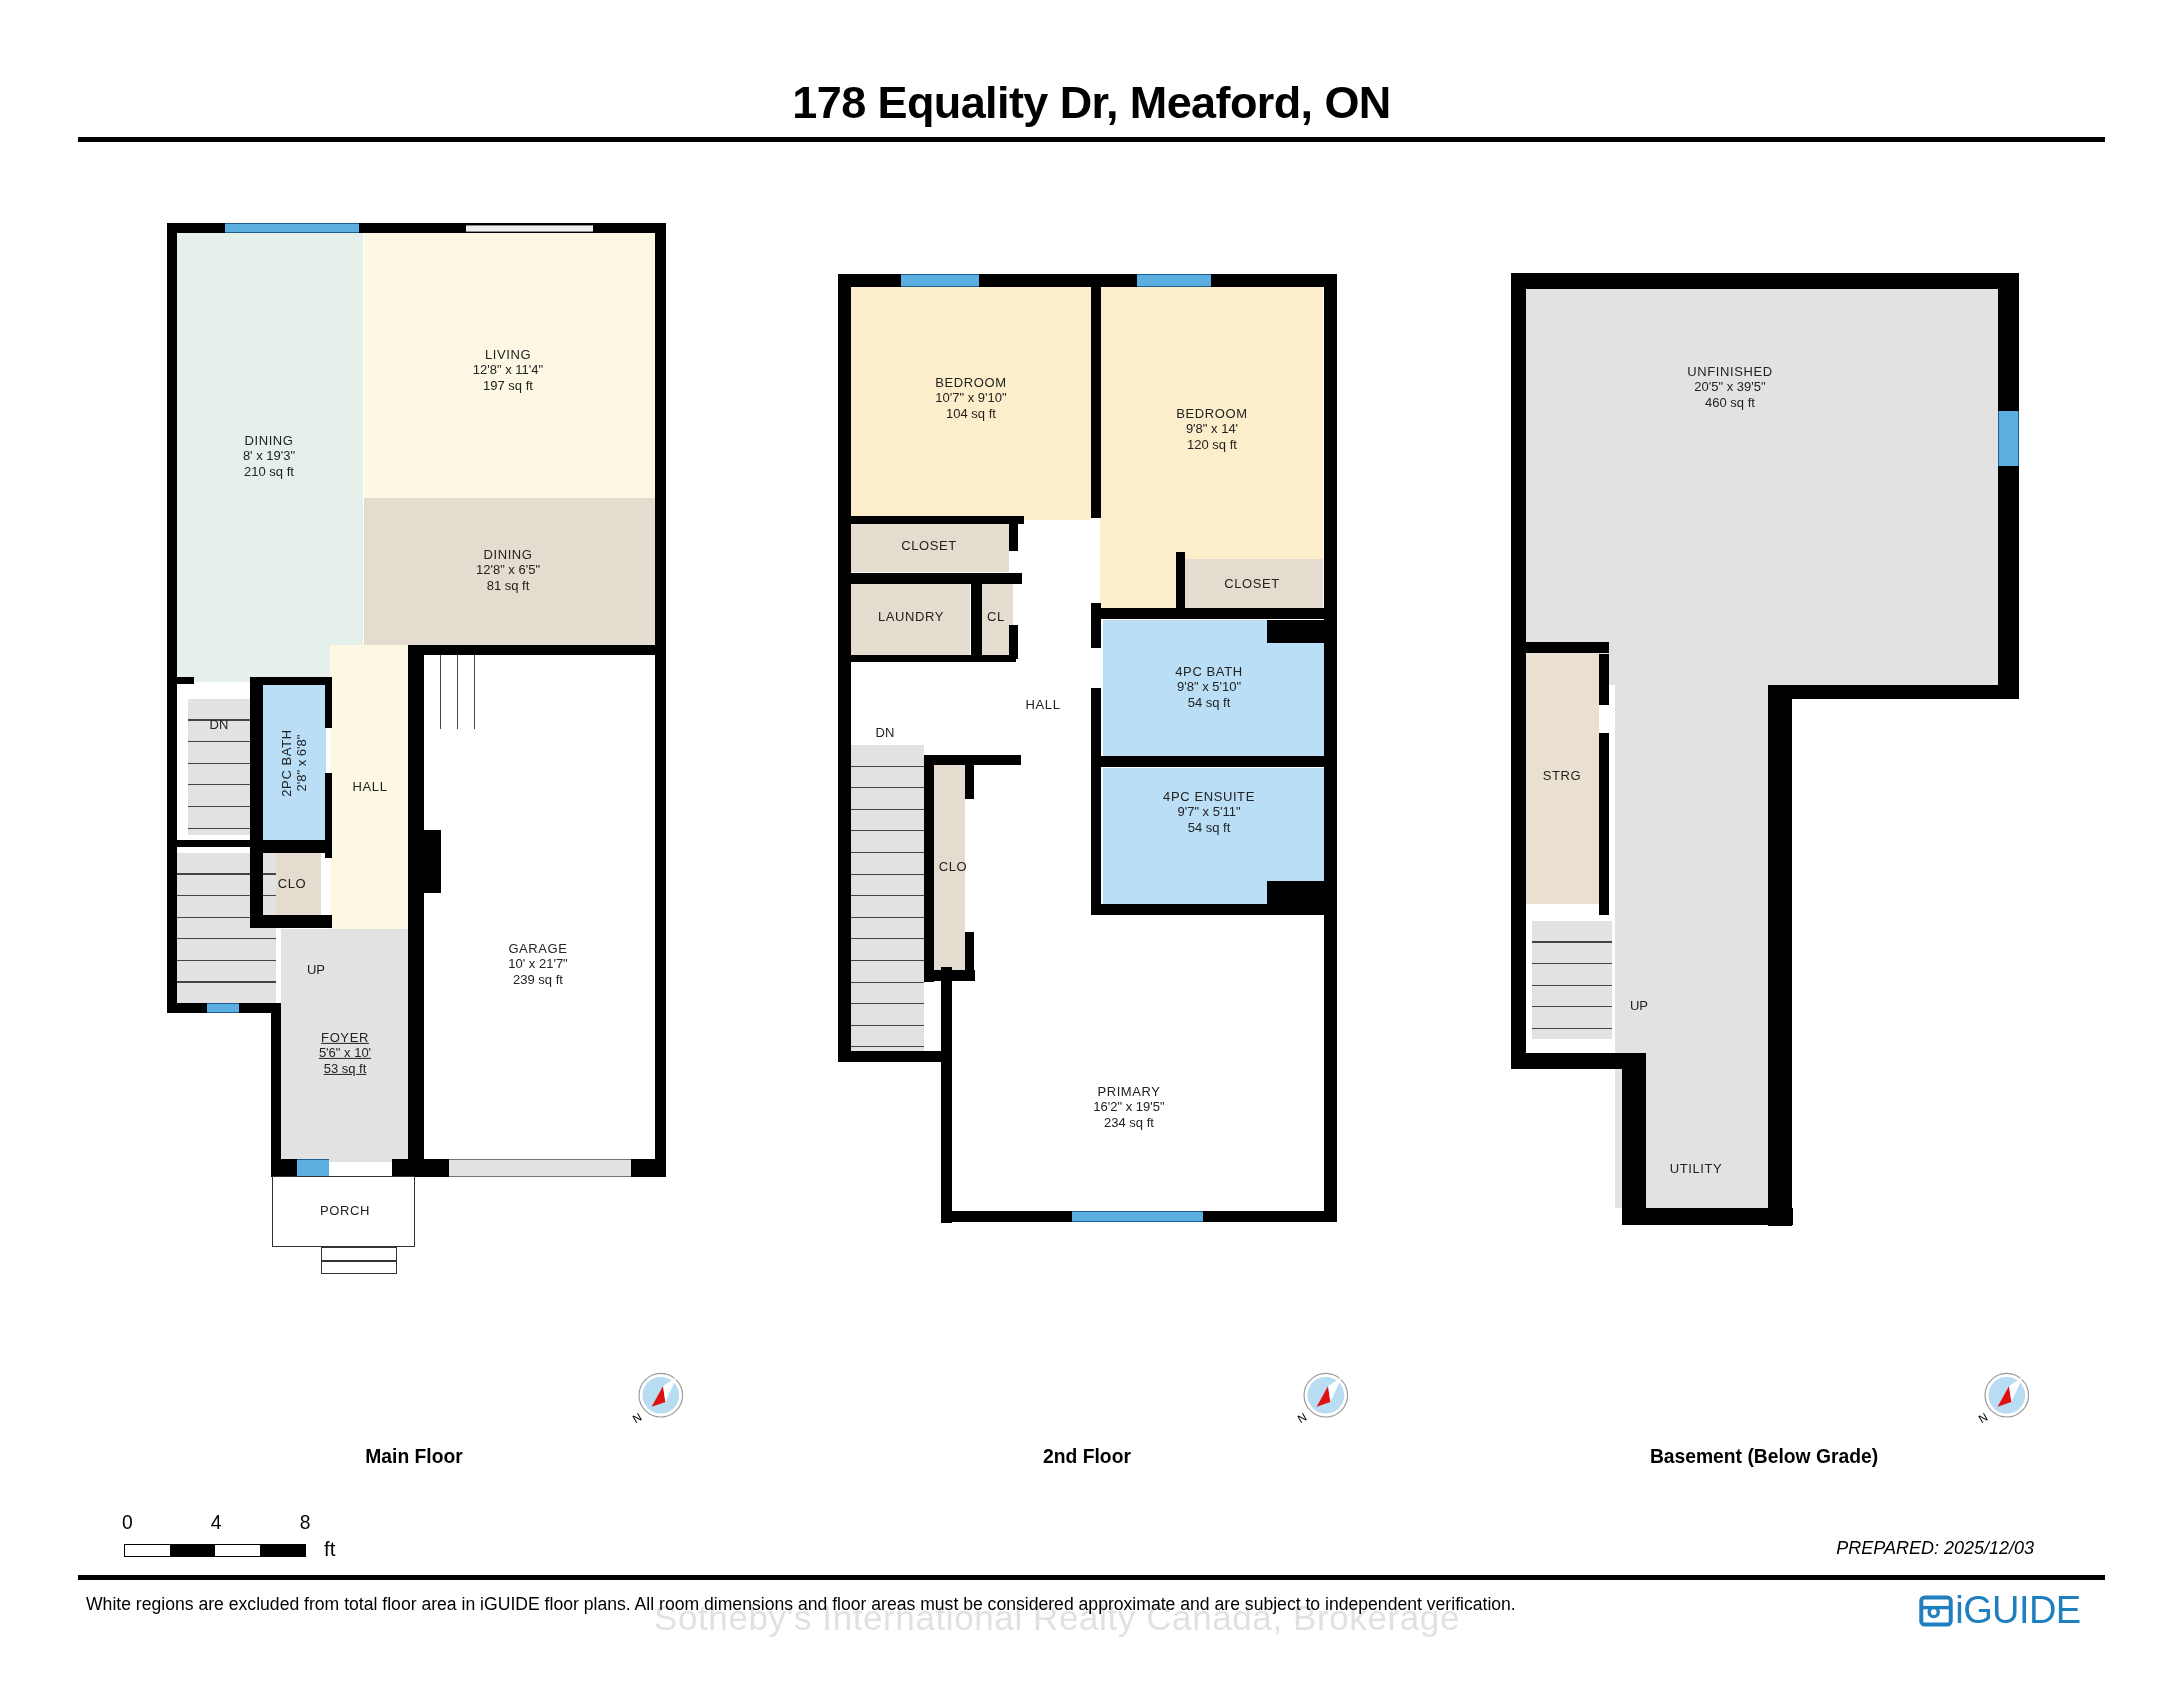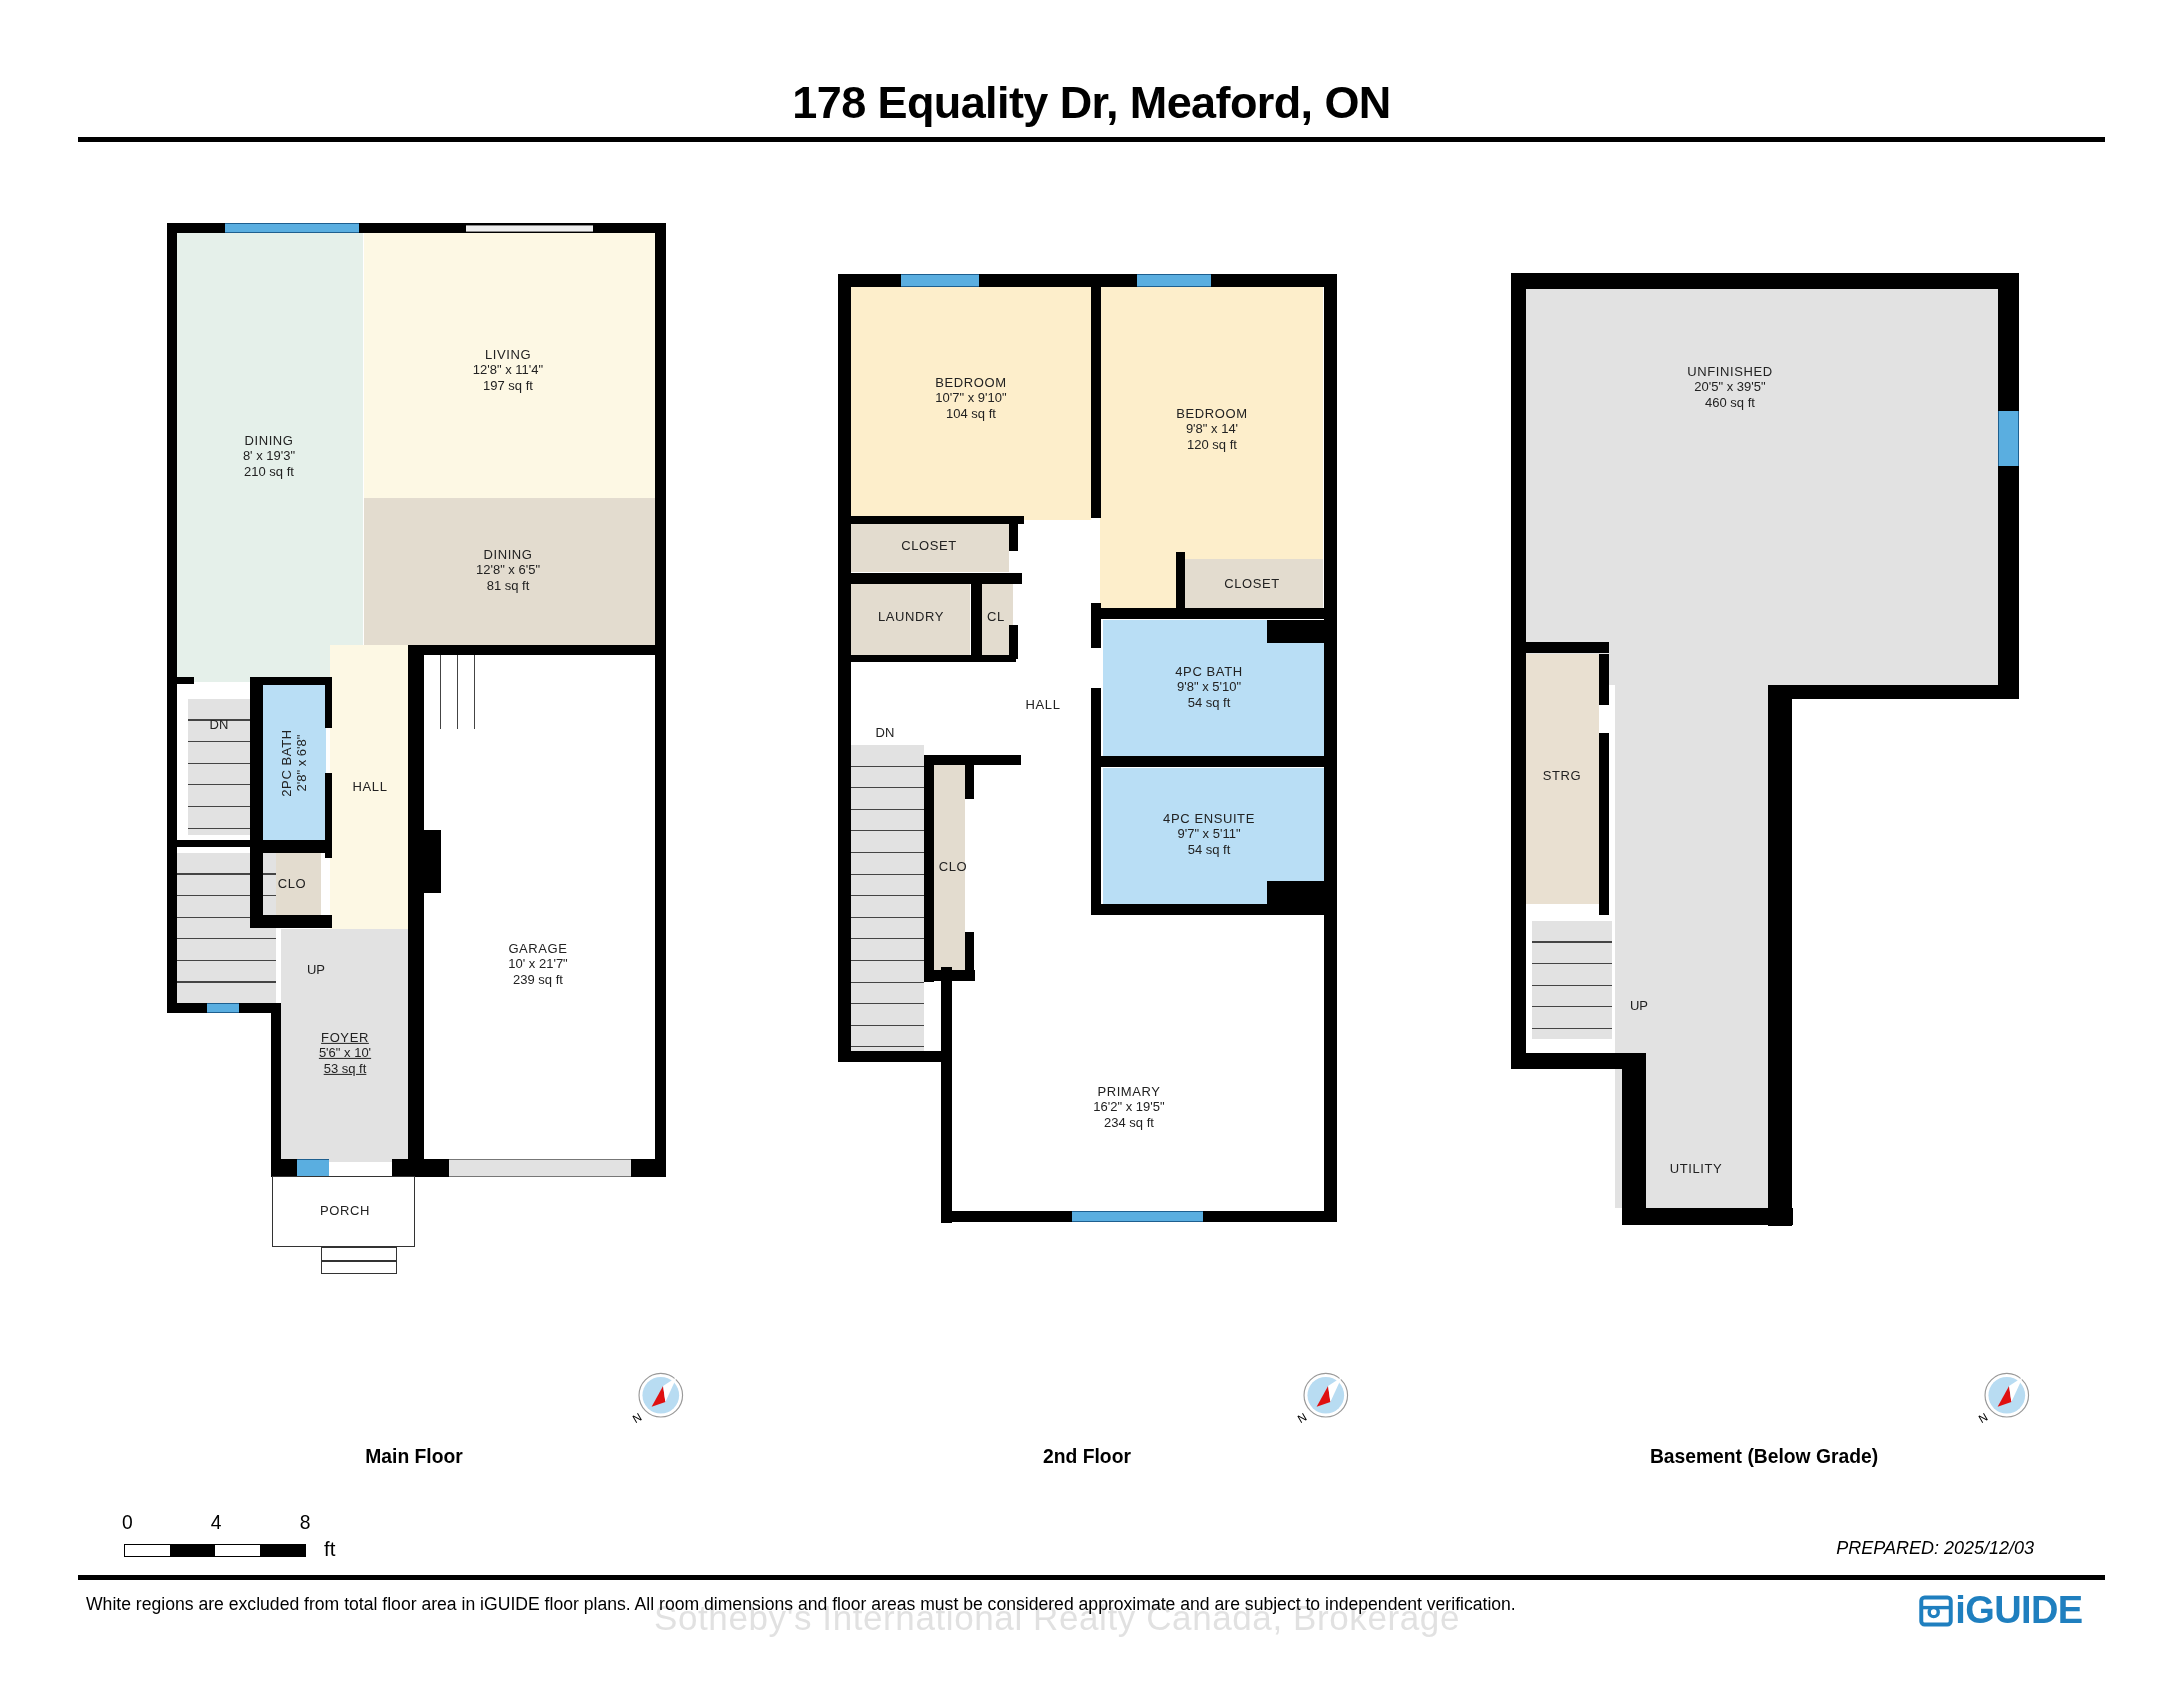--- a/index.html
+++ b/index.html
@@ -13,21 +13,21 @@
   .lbl .nm { letter-spacing:0.6px; }
   .win { position:absolute; background:#5aaee0; border-top:1.7px solid #1e5f8f; border-bottom:1.7px solid #1e5f8f; box-sizing:border-box; }
   .winv { position:absolute; background:#5aaee0; border-left:1.7px solid #1e5f8f; border-right:1.7px solid #1e5f8f; box-sizing:border-box; }
   .floor-label { position:absolute; font-weight:bold; font-size:19.3px; transform:translateX(-50%); white-space:nowrap; }
   .compass { position:absolute; width:55px; height:55px; }
   .stairs { position:absolute; background:#e2e2e2;
     background-image: repeating-linear-gradient(to bottom, transparent 0 20.5px, #444 20.5px 21.6px); }
   .footer-text { position:absolute; font-size:17.6px; left:86px; top:1594px; white-space:nowrap; }
   .watermark { position:absolute; left:654px; top:1598px; font-size:35px; color:rgba(200,200,200,0.55); white-space:nowrap; letter-spacing:0.6px; }
   .prepared { position:absolute; right:149px; top:1538px; font-size:18px; white-space:nowrap;font-style:italic; }
-  .logo { position:absolute; left:1919px; top:1589px; display:flex; align-items:center; color:#1f7fbf; font-weight:bold; font-size:38px; letter-spacing:-0.6px; }
+  .logo { position:absolute; left:1919px; top:1589px; display:flex; align-items:center; color:#1f7fbf; font-weight:normal; font-size:38px; letter-spacing:-0.6px; }
   .scale { position:absolute; left:124px; top:1512px; }
   .scale .nums span { position:absolute; top:0; font-size:19.3px; transform:translateX(-50%); }
   .scale .bar { position:absolute; top:32px; left:0; width:182px; height:12.5px; border:1.7px solid #000; box-sizing:border-box; display:flex; }
   .scale .bar div { flex:1; }
   .scale .unit { position:absolute; left:200px; top:25px; font-size:20.5px; }
 </style>
 </head>
 <body>
 
 <div class="abs title">178 Equality Dr, Meaford, ON</div>
@@ -187,21 +187,21 @@
       <div class="nm">CL</div>
     </div>
   <div class="lbl" style="left:1043px;top:705px;">
       <div class="nm">HALL</div>
     </div>
   <div class="lbl" style="left:1209px;top:687px;">
     <div class="nm">4PC BATH</div>
       <div>9'8" x 5'10"</div>
       <div>54 sq ft</div>
   </div>
-  <div class="lbl" style="left:1209px;top:834px;">
+  <div class="lbl" style="left:1209px;top:812px;">
     <div class="nm">4PC ENSUITE</div>
       <div>9'7" x 5'11"</div>
       <div>54 sq ft</div>
   </div>
   <div class="lbl" style="left:953px;top:867px;">
       <div class="nm">CLO</div>
     </div>
   <div class="lbl" style="left:1129px;top:1079px;margin-top:28px;">
     <div class="nm">PRIMARY</div>
       <div>16'2" x 19'5"</div>

